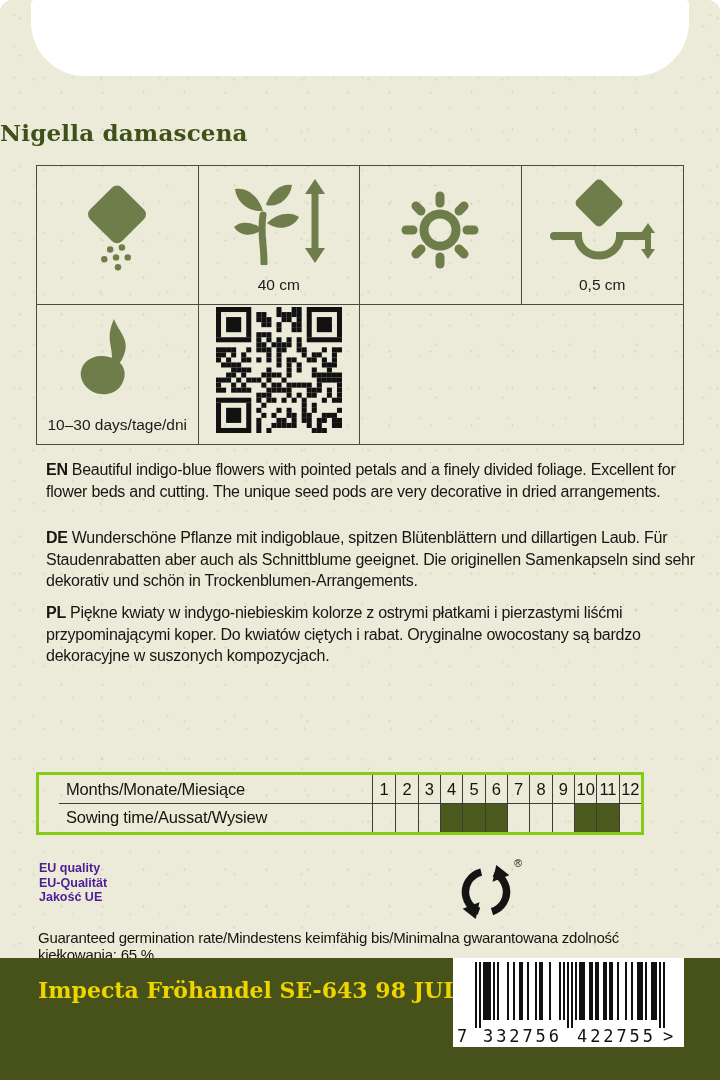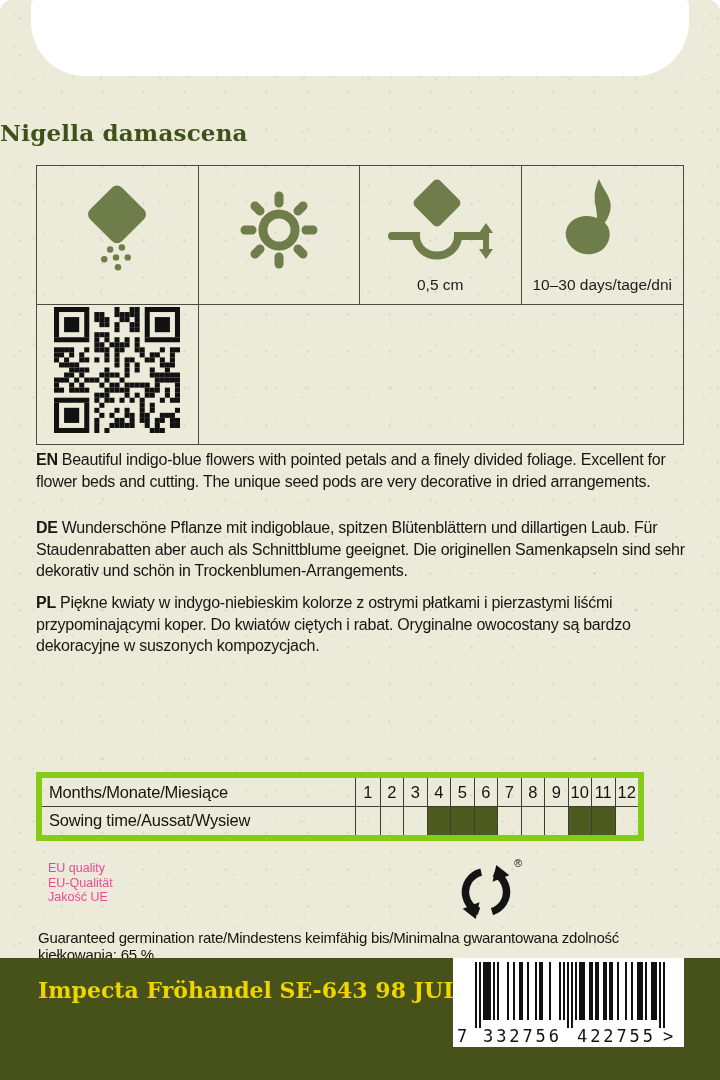--- a/index.html
+++ b/index.html
@@ -37,45 +37,45 @@
     display:flex;flex-direction:column;align-items:center;
     box-sizing:border-box;padding-bottom:10px;
   }
   .cell:nth-child(4n){border-right:none;}
   .cell:nth-child(n+5){border-bottom:none;}
   .iconwrap{margin:auto;display:flex;align-items:center;justify-content:center;}
   .icon{color:var(--icon-green,#6e7d49);}
   .cell-label{font-size:15.5px;line-height:18px;text-align:center;color:#1c1c1a;}
   
   .desc{
-    position:absolute;left:36px;width:652px;margin:0;
+    position:absolute;left:36px;width:652px;margin:10px;
     font-size:16px;line-height:21.5px;letter-spacing:-0.25px;color:#161613;
   }
   .desc .lang{font-weight:bold;margin-right:4px;}
   
   .calendar{
     position:absolute;left:36px;top:772px;width:608px;
-    border:6px solid #84cc16;box-sizing:border-box;background:transparent;
+    border:3px solid #84cc16;box-sizing:border-box;background:transparent;padding-left:20px;
   }
   .cal-row{display:flex;height:28.3px;border-top:1px solid #3e3e35;box-sizing:border-box;}
   .cal-row:first-child{border-top:none;}
   .cal-label{
     width:314px;flex:0 0 314px;border-right:1px solid #3e3e35;box-sizing:border-box;
     font-size:16.5px;display:flex;align-items:center;padding-left:7px;
     letter-spacing:-0.2px;color:#15150f;
   }
   .cal-cells{flex:1;display:grid;grid-template-columns:repeat(12,1fr);}
   .cal-cells div{
     border-left:1px solid #3e3e35;box-sizing:border-box;
     display:flex;align-items:center;justify-content:center;
     font-size:16.5px;color:#15150f;
   }
   .cal-cells div:first-child{border-left:none;}
   
-  .eu-quality{position:absolute;left:48px;top:861px;font-size:12.5px;line-height:14.5px;color:#ec4899;}
+  .eu-quality{position:absolute;left:39px;top:861px;font-size:12.5px;line-height:14.5px;color:#4c1d95;font-weight:bold;}
   .greendot{position:absolute;left:458px;top:864px;}
   .regmark{position:absolute;left:514px;top:857px;font-size:11px;color:#141414;}
   .germ-note{position:absolute;left:38px;top:929px;width:652px;font-size:15px;letter-spacing:-0.25px;color:#15150f;}
   .band{position:absolute;left:0;top:958px;width:720px;height:122px;background:var(--band-bg,#47511a);}
   .brand{
     position:absolute;left:38px;top:975px;
     font-family:"DejaVu Serif",serif;font-weight:bold;font-size:22px;line-height:30px;
     color:var(--brand-yellow,#efd400);
   }
   .barcode-box{position:absolute;left:453px;top:958px;width:231px;height:89px;background:#fff;}
@@ -97,20 +97,37 @@
         <circle cx="38" cy="66" r="3.3" fill="currentColor"></circle>
           <circle cx="50" cy="64" r="3.3" fill="currentColor"></circle>
         <circle cx="44" cy="74" r="3.3" fill="currentColor"></circle>
           <circle cx="32" cy="76" r="3.3" fill="currentColor"></circle>
         <circle cx="56" cy="74" r="3.3" fill="currentColor"></circle>
           <circle cx="46" cy="84" r="3.3" fill="currentColor"></circle>
       </svg>
     </span>
   </div>
 
+  <div class="cell">
+    <span class="iconwrap">
+      <svg class="icon" width="98" height="88" viewBox="0 0 98 88">
+        <path d="M34,86 C34,66 30,56 33,38" stroke="currentColor" stroke-width="7" fill="none" stroke-linecap="round"></path>
+        <path d="M33,34 C28,18 16,10 5,12 C7,27 20,35 33,34 Z" fill="currentColor"></path>
+        <path d="M36,28 C40,14 52,6 62,8 C60,22 48,31 36,28 Z" fill="currentColor"></path>
+        <path d="M37,46 C47,36 61,34 69,40 C63,52 47,54 37,46 Z" fill="currentColor"></path>
+        <path d="M32,52 C22,44 10,44 4,50 C10,60 24,60 32,52 Z" fill="currentColor"></path>
+        <line x1="85" y1="14" x2="85" y2="74" stroke="currentColor" stroke-width="7" stroke-linecap="round"></line>
+        <path d="M85,2 L75,17 L95,17 Z" fill="currentColor"></path>
+        <path d="M85,86 L75,71 L95,71 Z" fill="currentColor"></path>
+      </svg>
+    </span>
+    <div class="cell-label">
+      <div>40 cm</div>
+    </div>
+  </div>
 
 
   <div class="cell">
     <span class="iconwrap">
       <svg class="icon" width="92" height="84" viewBox="0 0 92 84">
         <circle cx="46" cy="42" r="16" fill="none" stroke="currentColor" stroke-width="9"></circle>
         <line x1="46" y1="8" x2="46" y2="15" stroke="currentColor" stroke-width="9" stroke-linecap="round"></line>
         <line x1="46" y1="69" x2="46" y2="76" stroke="currentColor" stroke-width="9" stroke-linecap="round"></line>
         <line x1="12" y1="42" x2="19" y2="42" stroke="currentColor" stroke-width="9" stroke-linecap="round"></line>
         <line x1="73" y1="42" x2="80" y2="42" stroke="currentColor" stroke-width="9" stroke-linecap="round"></line>

